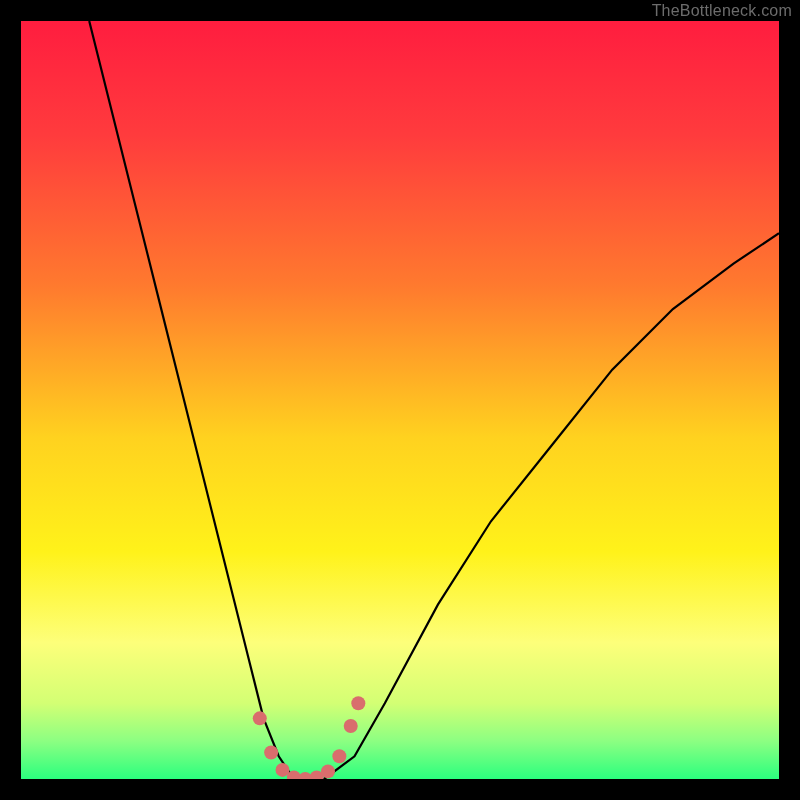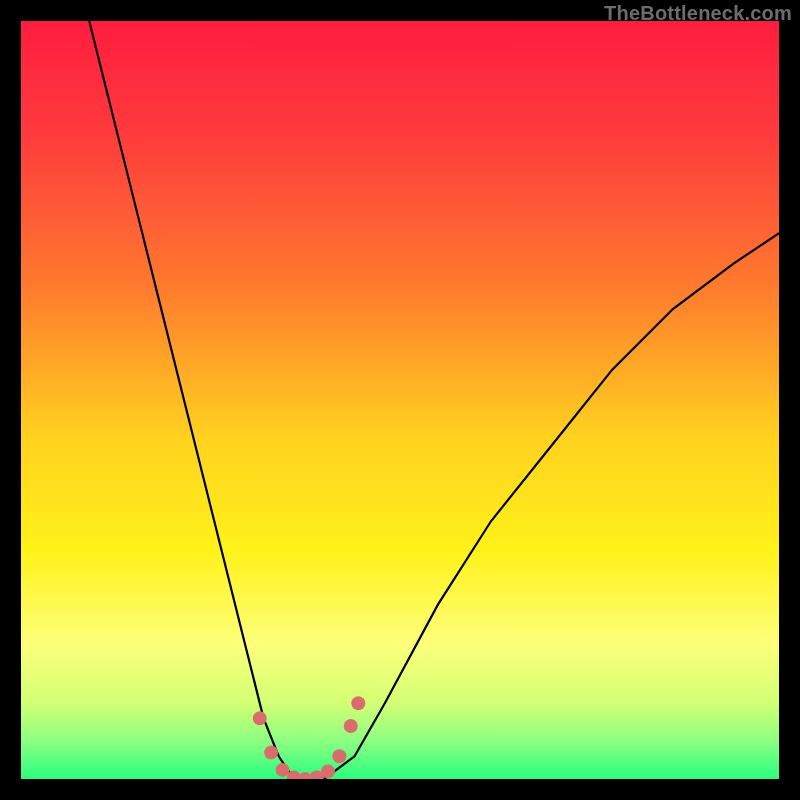--- a/index.html
+++ b/index.html
@@ -24,22 +24,22 @@
     left: 0;
     top: 0;
     width: 758px;
     height: 758px;
   }
   .watermark {
     position: absolute;
     top: 2px;
     right: 8px;
     color: #6c6c6c;
-    font-size: 20px;
-    font-weight: 700;
+    font-size: 16px;
+    font-weight: 400;
     letter-spacing: 0.2px;
     text-align: right;
   }
 </style>
 </head>
 <body>
 
 <div class="frame">
   <svg class="plot" viewBox="0 0 758 758" preserveAspectRatio="none">
     <defs>

